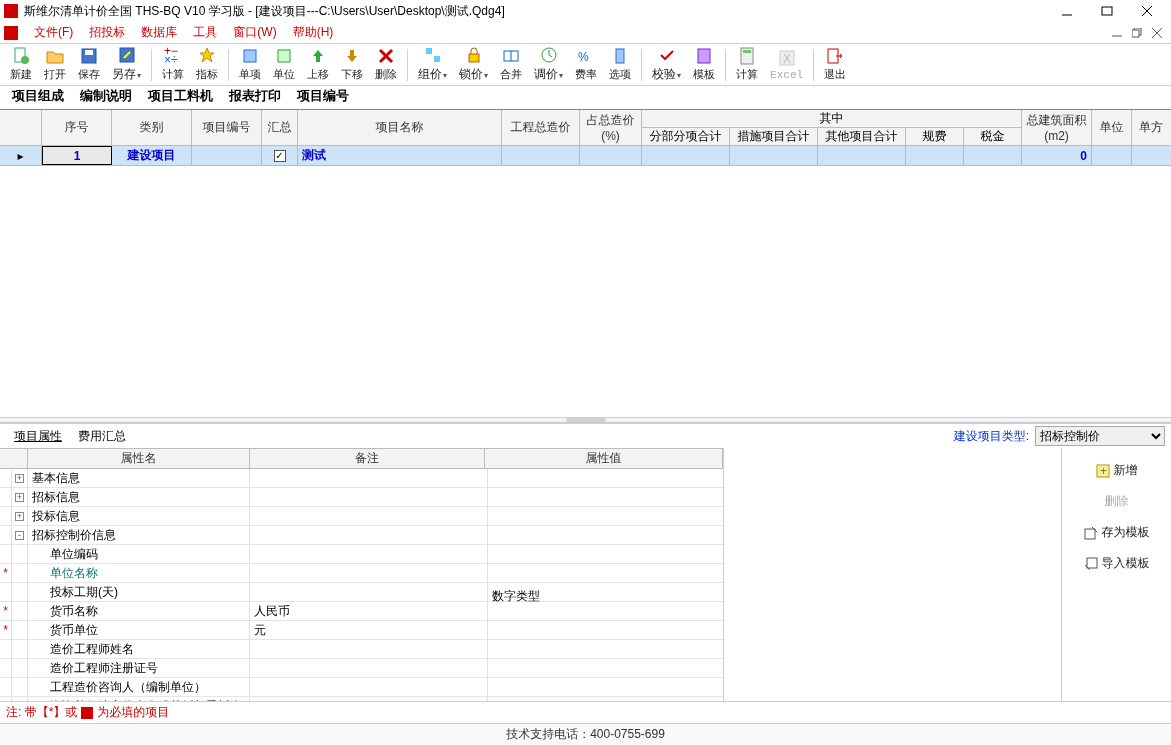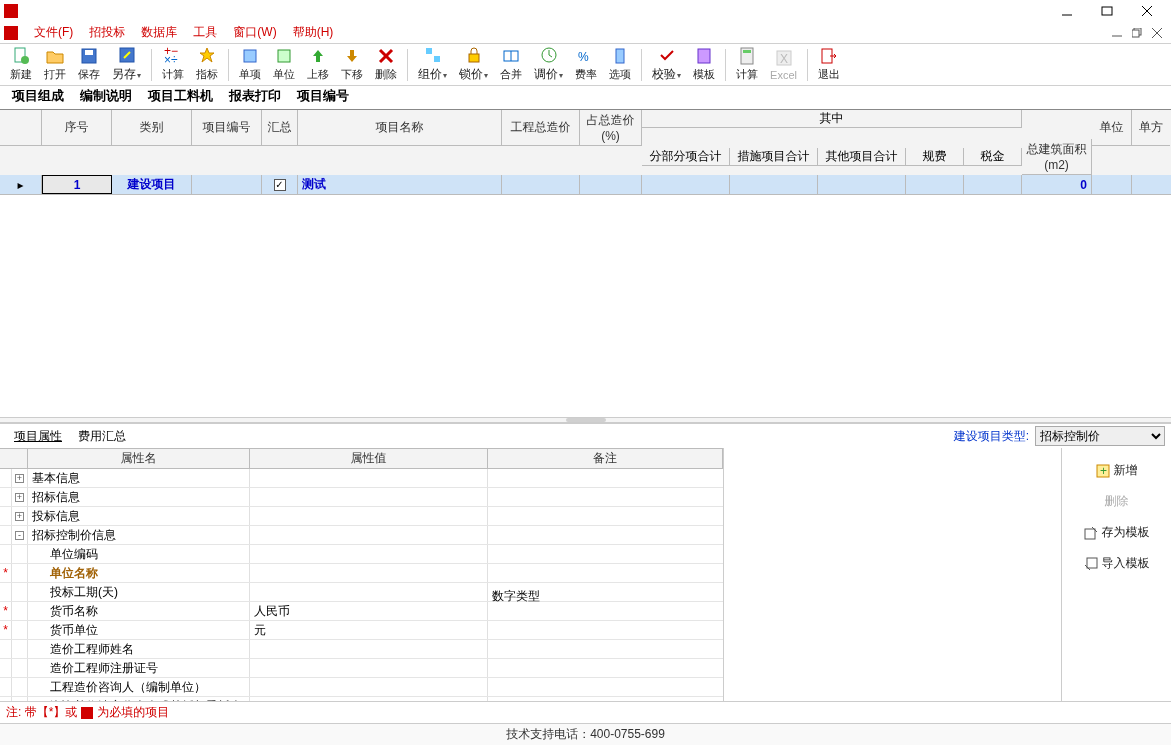--- a/index.html
+++ b/index.html
@@ -13,21 +13,21 @@
 .menu-bar { height:22px; display:flex; align-items:center; border-bottom:1px solid #d0d0d0; padding:0 4px; }
 .menu-bar .app-icon { width:14px; height:14px; background:#c00; margin-right:8px; }
 .menu-item { color:#d00000; padding:0 8px; height:100%; display:flex; align-items:center; }
 .menu-bar .spacer { flex:1; }
 .mdi-btn { width:16px; height:16px; margin:0 2px; display:flex; align-items:center; justify-content:center; }
 .mdi-btn svg { stroke:#555; fill:none;}
 .toolbar { height:42px; display:flex; align-items:center; border-bottom:1px solid #d0d0d0; padding:0 4px; background:#fff;}
 .tb-btn { display:flex; flex-direction:column; align-items:center; justify-content:center; min-width:32px; padding:0 6px; height:100%;}
 .tb-btn .ico { width:18px; height:18px; display:flex; align-items:center; justify-content:center;}
 .tb-btn .lbl { font-size:11px; color:#222; margin-top:2px;}
-.tb-btn.disabled .lbl { color:#aaa; }
+.tb-btn.disabled .lbl { color:#aaa;font-family:Liberation Mono, monospace; }
 .tb-sep { width:1px; height:32px; background:#d0d0d0; margin:0 4px; }
 .drop { font-size:8px; color:#555; margin-left:1px;}
 .sub-tabs { height:24px; display:flex; align-items:flex-end; border-bottom:1px solid #888; background:#fff; padding:0 6px; gap:4px;}
 .sub-tab { padding:3px 6px 4px; font-weight:bold; font-size:13px;}
 .sub-tab.active { }
 .gh { border-right:1px solid #bbb; border-bottom:1px solid #bbb; display:flex; align-items:center; justify-content:center; color:#333; text-align:center;}
 .grid-data-row { display:flex; height:20px; background:#cfe3f7; border-bottom:1px solid #bbb;}
 .gd { border-right:1px solid #bbb; display:flex; align-items:center; padding:0 4px; overflow:hidden;}
 .blue-bold { color:#0000cc; font-weight:bold;}
 .chk { width:12px; height:12px; border:1px solid #555; display:flex; align-items:center; justify-content:center; background:#fff;}
@@ -49,39 +49,40 @@
 .prop-header .ph { border-right:1px solid #bbb; border-bottom:1px solid #bbb; display:flex; align-items:center; justify-content:center; color:#333;}
 .prop-body { flex:1; overflow:auto;}
 .prop-row { display:flex; height:19px; border-bottom:1px solid #e5e5e5;}
 .prop-row .mark { width:12px; display:flex; align-items:center; justify-content:center; color:#d00; border-right:1px solid #e0e0e0;}
 .prop-row .exp { width:16px; display:flex; align-items:center; justify-content:center; border-right:1px solid #e0e0e0;}
 .exp-btn { width:9px; height:9px; border:1px solid #888; font-size:9px; line-height:7px; text-align:center; color:#555;}
 .prop-row .name { width:222px; padding-left:4px; display:flex; align-items:center; border-right:1px solid #e0e0e0;}
 .prop-row .name.ind1 { padding-left:22px;}
 .prop-row .val { width:238px; padding:0 4px; display:flex; align-items:center; border-right:1px solid #e0e0e0;}
 .prop-row .rem { flex:1; padding:0 4px; display:flex; align-items:center;margin-top:9px;}
-.red-text { color:#a16207;font-weight:bold;}
+.red-text { color:#0f766e;}
 .middle-blank { flex:1; background:#fff; border-left:1px solid #ccc;}
 .right-actions { width:110px; border-left:1px solid #ccc; display:flex; flex-direction:column; padding:14px 4px; gap:14px; align-items:center;}
 .ra-btn { display:flex; align-items:center; gap:4px; color:#222; font-size:12px;}
 .ra-btn .i { width:14px; height:14px;}
 .ra-btn.disabled { color:#aaa;}
 .footnote { height:22px; display:flex; align-items:center; padding:0 6px; border-top:1px solid #ccc;}
 .footnote .red { color:#d00000;}
 .footnote .redbox { width:12px; height:12px; background:#d00000; display:inline-block; margin:0 4px; vertical-align:middle;}
 .status-bar { height:22px; border-top:1px solid #ccc; display:flex; align-items:center; justify-content:center; color:#333; background:#f9f9f9;}
 .two-line-header {display:flex; flex-direction:column;}
 .two-line-header > div {border-bottom:1px solid #bbb; display:flex;}
 .two-line-header > div > div {border-right:1px solid #bbb; display:flex; align-items:center; justify-content:center;}
 </style>
 </head>
 <body>
 
 <div class="title-bar">
   <div class="app-icon"></div>
+  <div class="title-text">斯维尔清单计价全国 THS-BQ V10 学习版 - [建设项目---C:\Users\User\Desktop\测试.Qdg4]</div>
   <div class="spacer"></div>
   <div class="win-btn">
       <svg width="12" height="12">
         <line x1="1" y1="10" x2="11" y2="10" stroke-width="1"></line>
       </svg>
     </div>
   <div class="win-btn">
       <svg width="12" height="12">
         <rect x="1" y="2" width="10" height="8" stroke-width="1"></rect>
       </svg>
@@ -331,33 +332,33 @@
  <div style="display:flex;">
   <div class="gh" style="width:42px;height:36px;"></div>
   <div class="gh" style="width:70px;height:36px;">序号</div>
   <div class="gh" style="width:80px;height:36px;">类别</div>
   <div class="gh" style="width:70px;height:36px;">项目编号</div>
   <div class="gh" style="width:36px;height:36px;">汇总</div>
   <div class="gh" style="width:204px;height:36px;">项目名称</div>
   <div class="gh" style="width:78px;height:36px;">工程总造价</div>
   <div class="gh" style="width:62px;height:36px;white-space:pre;">占总造价
 (%)</div>
-  <div class="two-line-header" style="width:380px;gap:20px;">
+  <div class="two-line-header" style="width:380px;">
     <div style="height:18px;">
           <div style="width:380px;">其中</div>
         </div>
     <div style="height:18px;">
       <div style="width:88px;">分部分项合计</div>
       <div style="width:88px;">措施项目合计</div>
       <div style="width:88px;">其他项目合计</div>
       <div style="width:58px;">规费</div>
       <div style="width:58px;">税金</div>
     </div>
   </div>
-  <div class="gh" style="width:70px;height:36px;white-space:pre;margin-top:29px;">总建筑面积
+  <div class="gh" style="width:70px;height:36px;white-space:pre;">总建筑面积
 (m2)</div>
   <div class="gh" style="width:40px;height:36px;">单位</div>
   <div class="gh" style="width:38px;height:36px;border-right:none;">单方</div>
  </div>
 
  <div class="grid-data-row">
   <div class="gd row-arrow" style="width:42px;">
         <span>▸</span>
       </div>
   <div class="gd" style="width:70px;justify-content:center;background:#e8e8e8;border:1px solid #000;">
@@ -401,22 +402,22 @@
     <div class="proj-type">
       <span class="lbl">建设项目类型:</span>
       <select><option>招标控制价</option></select>
     </div>
   </div>
   <div class="bottom-main">
     <div class="prop-grid">
       <div class="prop-header">
         <div class="ph" style="width:28px;"></div>
         <div class="ph" style="width:222px;">属性名</div>
+        <div class="ph" style="flex:1;">备注</div>
         <div class="ph" style="width:238px;">属性值</div>
-        <div class="ph" style="flex:1;">备注</div>
       </div>
       <div class="prop-body" id="prop-body">
           <div class="prop-row">
             <div class="mark"></div>
             <div class="exp">
               <div class="exp-btn">+</div>
             </div>
             <div class="name">基本信息</div>
             <div class="val"></div>
             <div class="rem"></div>

